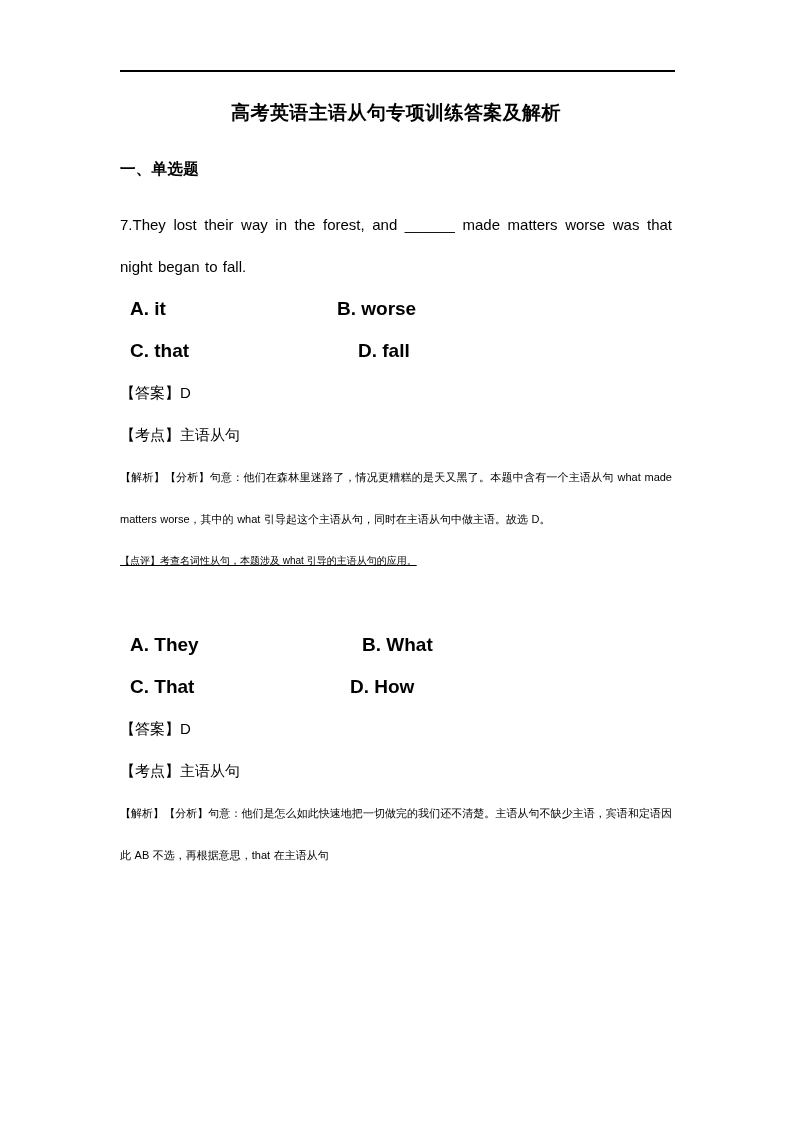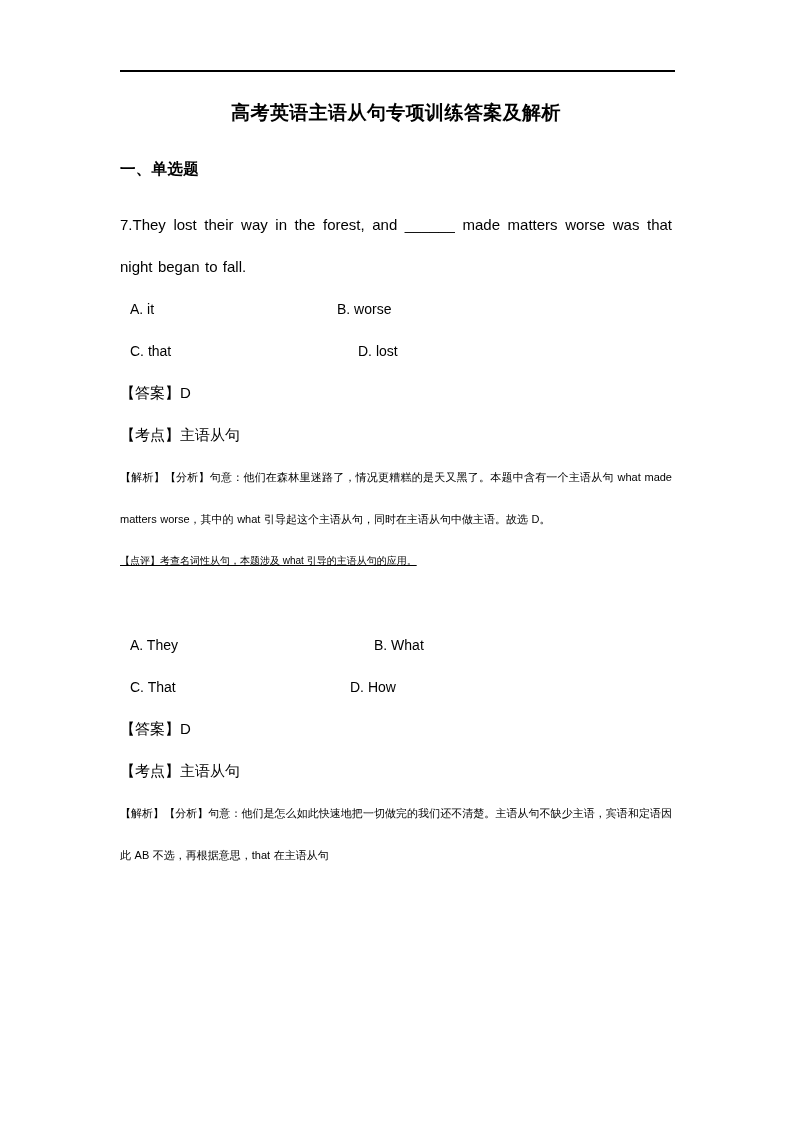--- a/index.html
+++ b/index.html
@@ -70,41 +70,42 @@
     text-justify: inter-ideograph;
     word-spacing: 1.2px;
     margin: 0;
   }
 
   .options {
     margin: 0;
     padding: 0;
   }
   .opt-row {
-    font-size: 14px;
+    font-size: 19px;
     line-height: 42px;
     position: relative;
     height: 42px;
     white-space: nowrap;
+    font-weight: bold;
   }
   .opt-a, .opt-c {
     position: absolute;
     left: 10px;
   }
   .opt-b {
     position: absolute;
     left: 217px;
   }
   .opt-d {
     position: absolute;
     left: 238px;
   }
   .opt-b2 {
     position: absolute;
-    left: 254px;
+    left: 242px;
   }
   .opt-d2 {
     position: absolute;
     left: 230px;
   }
 
   .meta-line {
     font-size: 15px;
     line-height: 42px;
     margin: 0;
@@ -148,21 +149,21 @@
 
       <p class="q-stem">7.They lost their way in the forest, and ______ made matters worse was that night began to fall.</p>
 
       <div class="options">
         <div class="opt-row">
           <span class="opt-a">A. it</span>
           <span class="opt-b">B. worse</span>
         </div>
         <div class="opt-row">
           <span class="opt-c">C. that</span>
-          <span class="opt-d">D. lost</span>
+          <span class="opt-d">D. fall</span>
         </div>
       </div>
 
       <p class="meta-line">【答案】D</p>
 
       <p class="meta-line">【考点】主语从句</p>
 
       <p class="analysis">【解析】【分析】句意：他们在森林里迷路了，情况更糟糕的是天又黑了。本题中含有一个主语从句 what made matters worse，其中的 what 引导起这个主语从句，同时在主语从句中做主语。故选 D。</p>
 
       <p class="comment-line">【点评】考查名词性从句，本题涉及 what 引导的主语从句的应用。</p>

